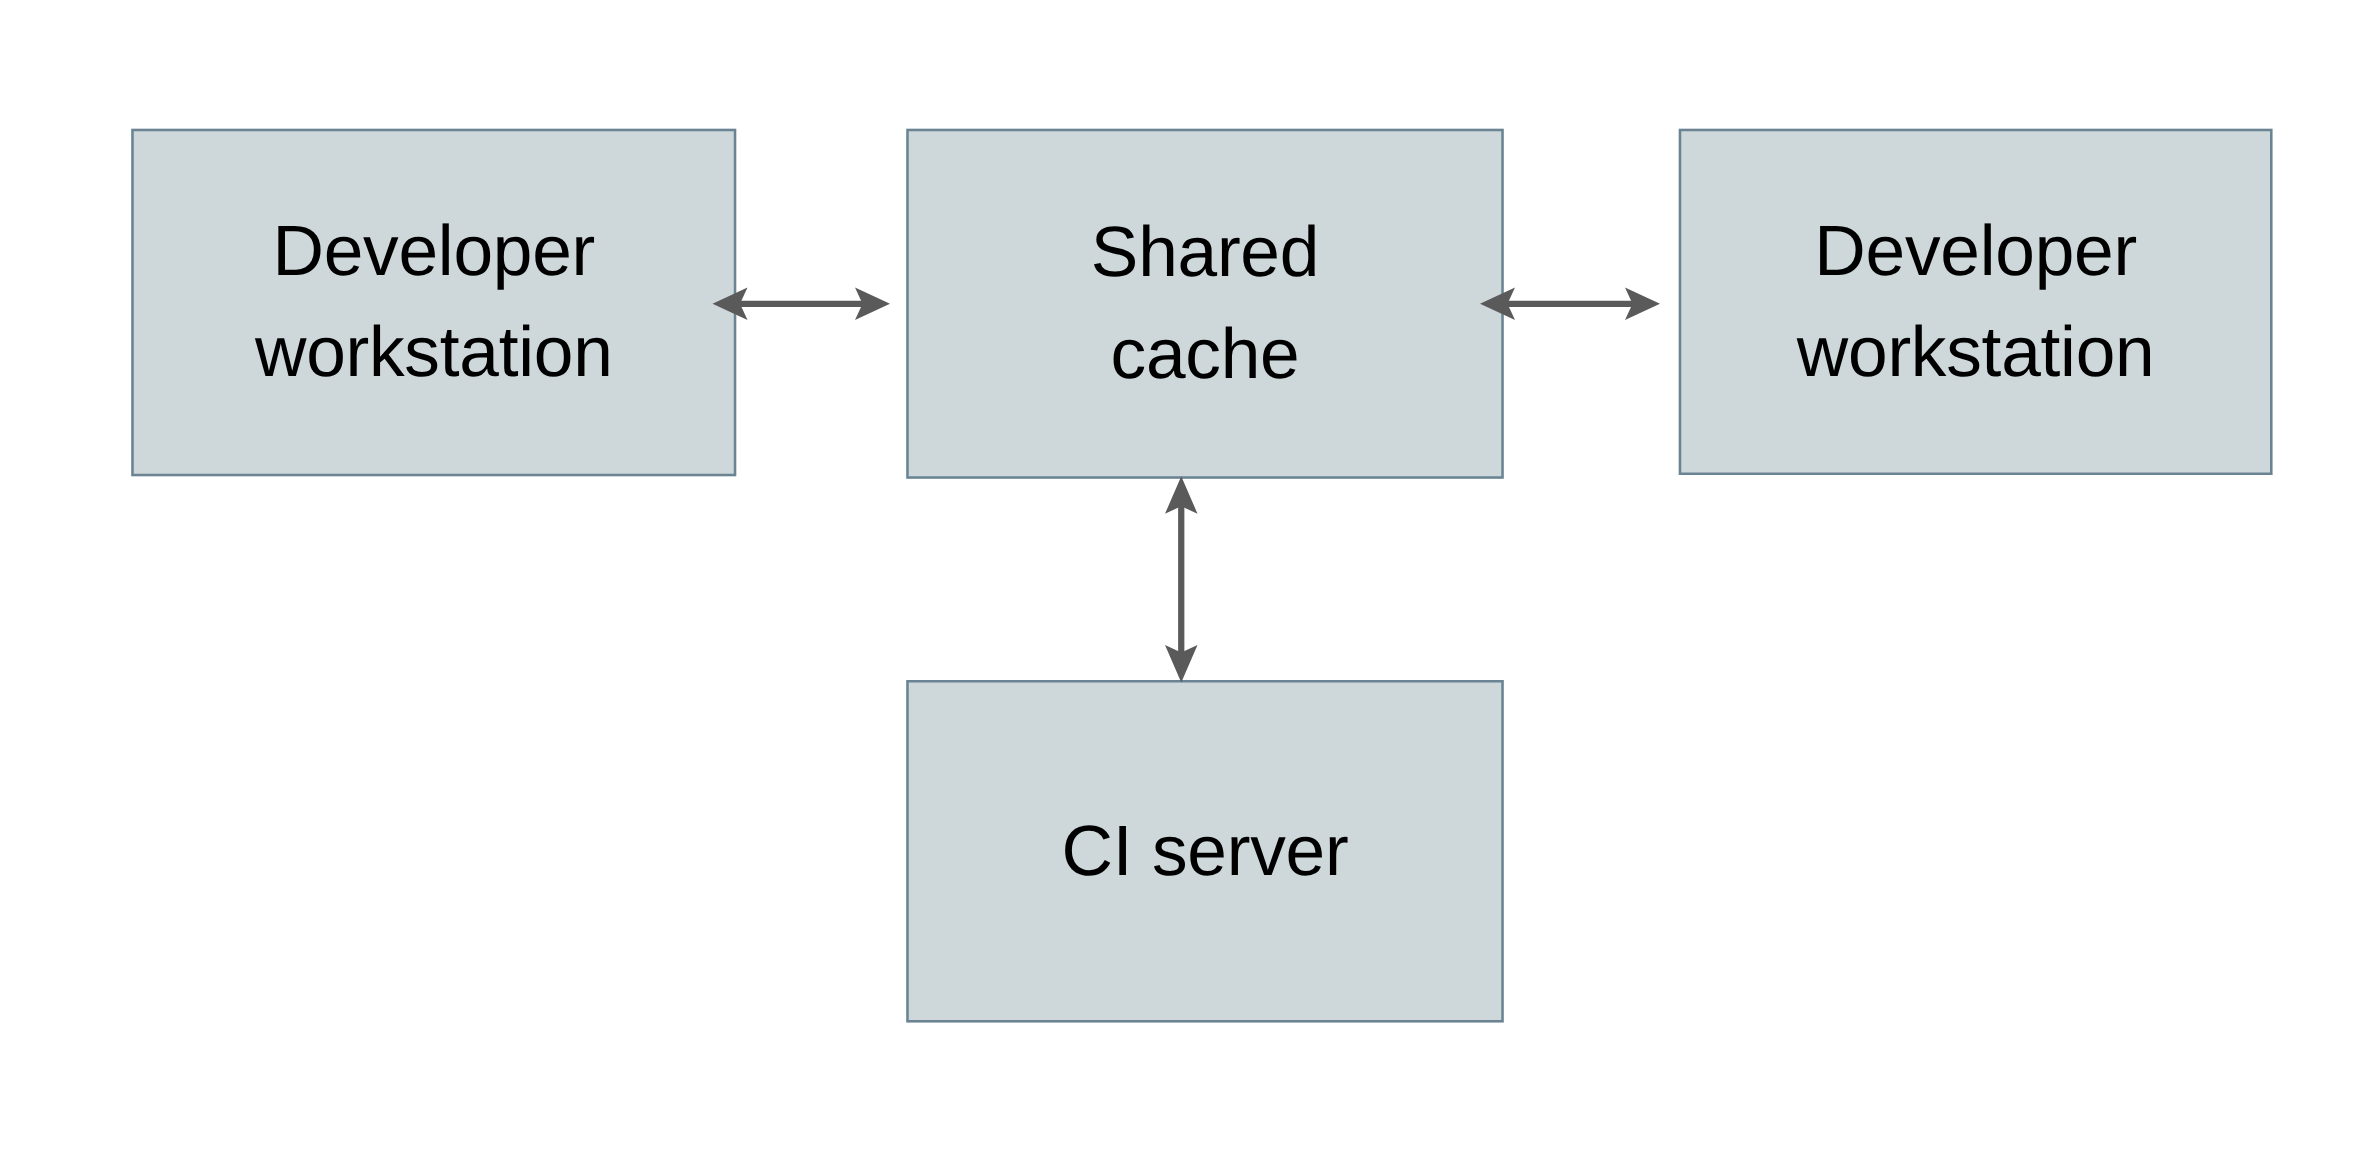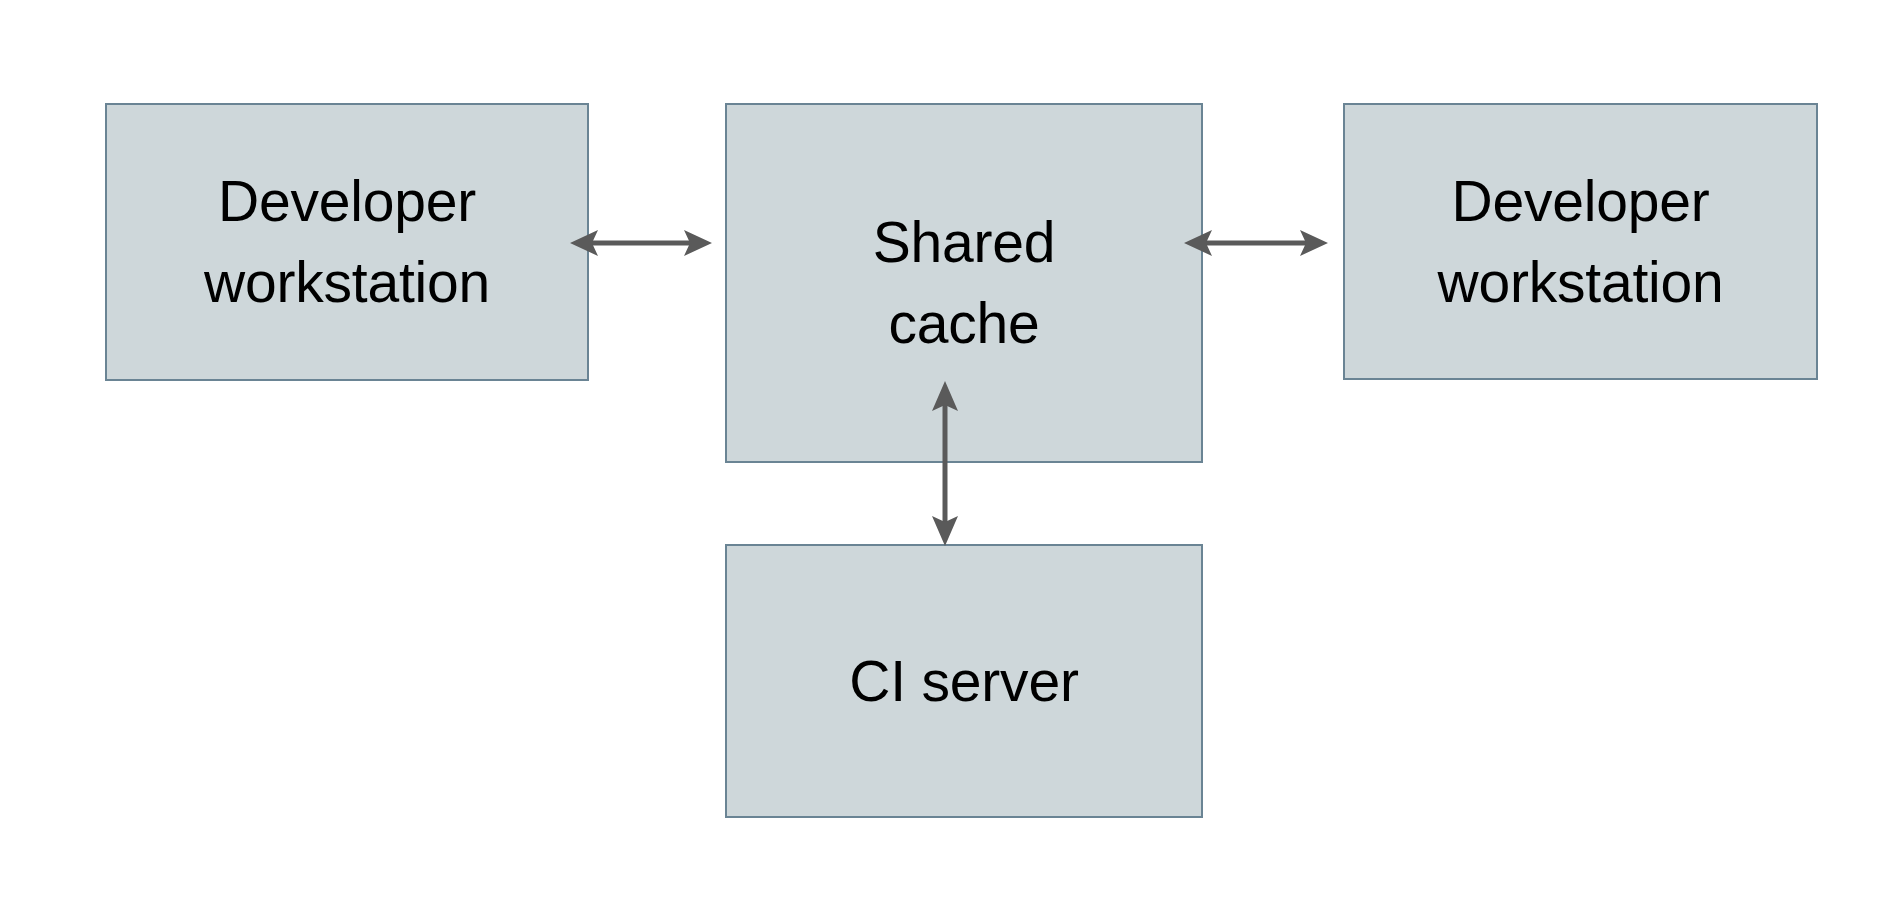--- a/index.html
+++ b/index.html
@@ -33,21 +33,21 @@
     font-family: "Liberation Sans", sans-serif;
     font-size: 57px;
     line-height: 1.42;
     color: #000000;
     font-weight: 400;
     letter-spacing: -0.2px;
     white-space: pre-line;
     padding: 0 6px;
   }
   .node-dev-left   { left: 88px;   top: 103px; width: 484px; height: 278px; }
-  .node-cache      { left: 708px;  top: 103px; width: 478px; height: 360px; }
+  .node-cache      { left: 708px;  top: 103px; width: 478px; height: 280px; }
   .node-dev-right  { left: 1326px; top: 103px; width: 475px; height: 277px; }
   .node-ci         { left: 708px;  top: 544px; width: 478px; height: 274px; }
 
   .connector {
     position: absolute;
     overflow: visible;
   }
   .conn-left   { left: 568px;  top: 213px; width: 146px; height: 60px; }
   .conn-right  { left: 1182px; top: 213px; width: 148px; height: 60px; }
   .conn-bottom { left: 915px;  top: 379px; width: 60px;  height: 169px; }

